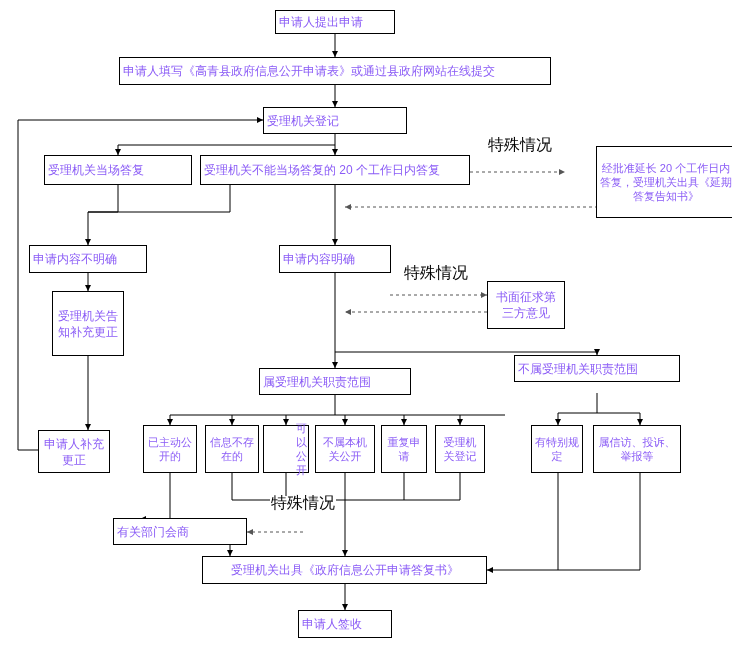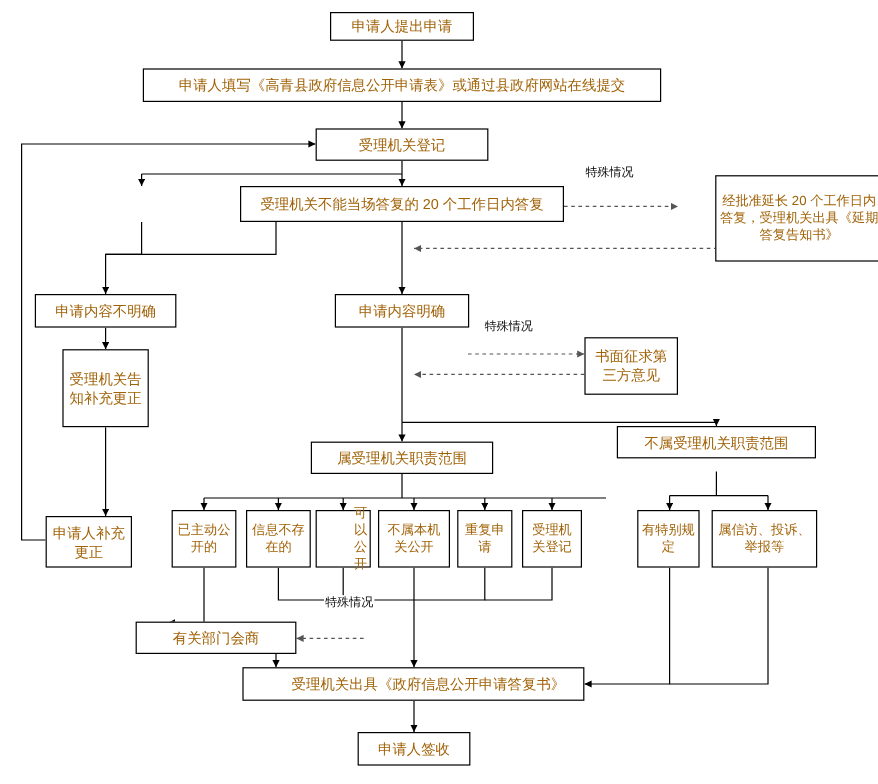--- a/index.html
+++ b/index.html
@@ -21,39 +21,38 @@
     top: 0;
     width: 732px;
     height: 653px;
     pointer-events: none;
   }
   .node {
     position: absolute;
     box-sizing: border-box;
     border: 1px solid #000000;
     background: #ffffff;
-    color: #a16207;
+    color: #8b5cf6;
     display: flex;
     align-items: center;
-    justify-content: center;
     text-align: center;
     font-size: 12px;
     line-height: 16px;
     padding: 2px 3px;
     z-index: 2;
   }
   .node.small {
     font-size: 11px;
     line-height: 14px;
   }
   .label {
     position: absolute;
     background: #ffffff;
     color: #000000;
-    font-size: 10px;
+    font-size: 16px;
     line-height: 14px;
     padding: 0 1px;
     white-space: nowrap;
     z-index: 3;
   }
 </style>
 </head>
 <body>
 
 <div id="canvas">
@@ -141,20 +140,23 @@
   </div>
 
   <div class="node" style="left:119px; top:57px; width:432px; height:28px;">
     <span>申请人填写《高青县政府信息公开申请表》或通过县政府网站在线提交</span>
   </div>
 
   <div class="node" style="left:263px; top:107px; width:144px; height:27px;">
     <span>受理机关登记</span>
   </div>
 
+  <div class="node" style="left:44px; top:155px; width:148px; height:30px;">
+    <span>受理机关当场答复</span>
+  </div>
 
   <div class="node" style="left:200px; top:155px; width:270px; height:30px;">
     <span>受理机关不能当场答复的 20 个工作日内答复</span>
   </div>
 
   <div class="node small" style="left:565px; top:146px; width:140px; height:72px;margin-left:31px;">
     <span>经批准延长 20 个工作日内答复，受理机关出具《延期答复告知书》</span>
   </div>
 
   <div class="node" style="left:29px; top:245px; width:118px; height:28px;">

